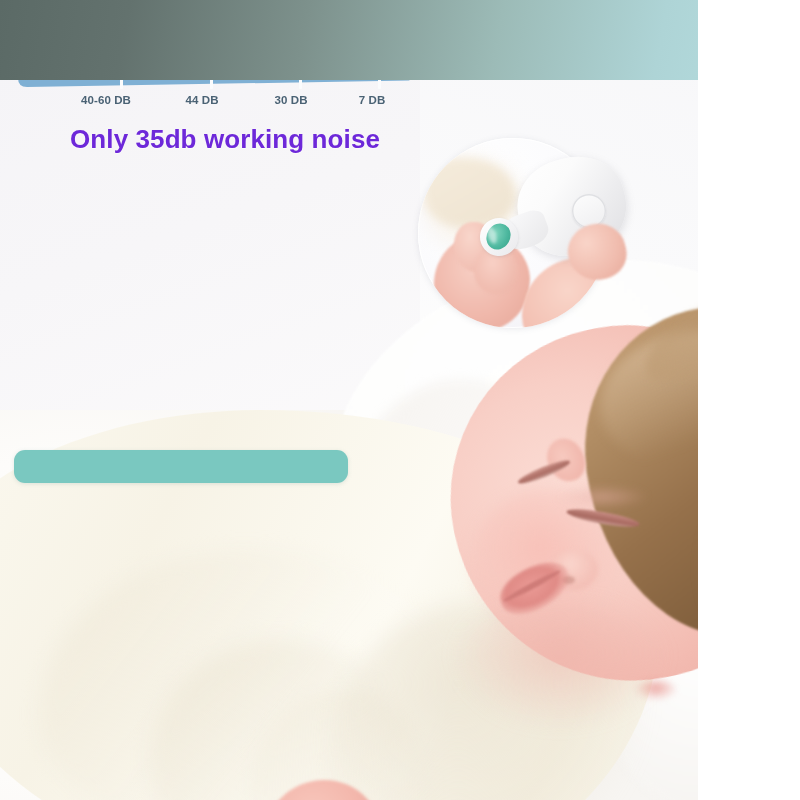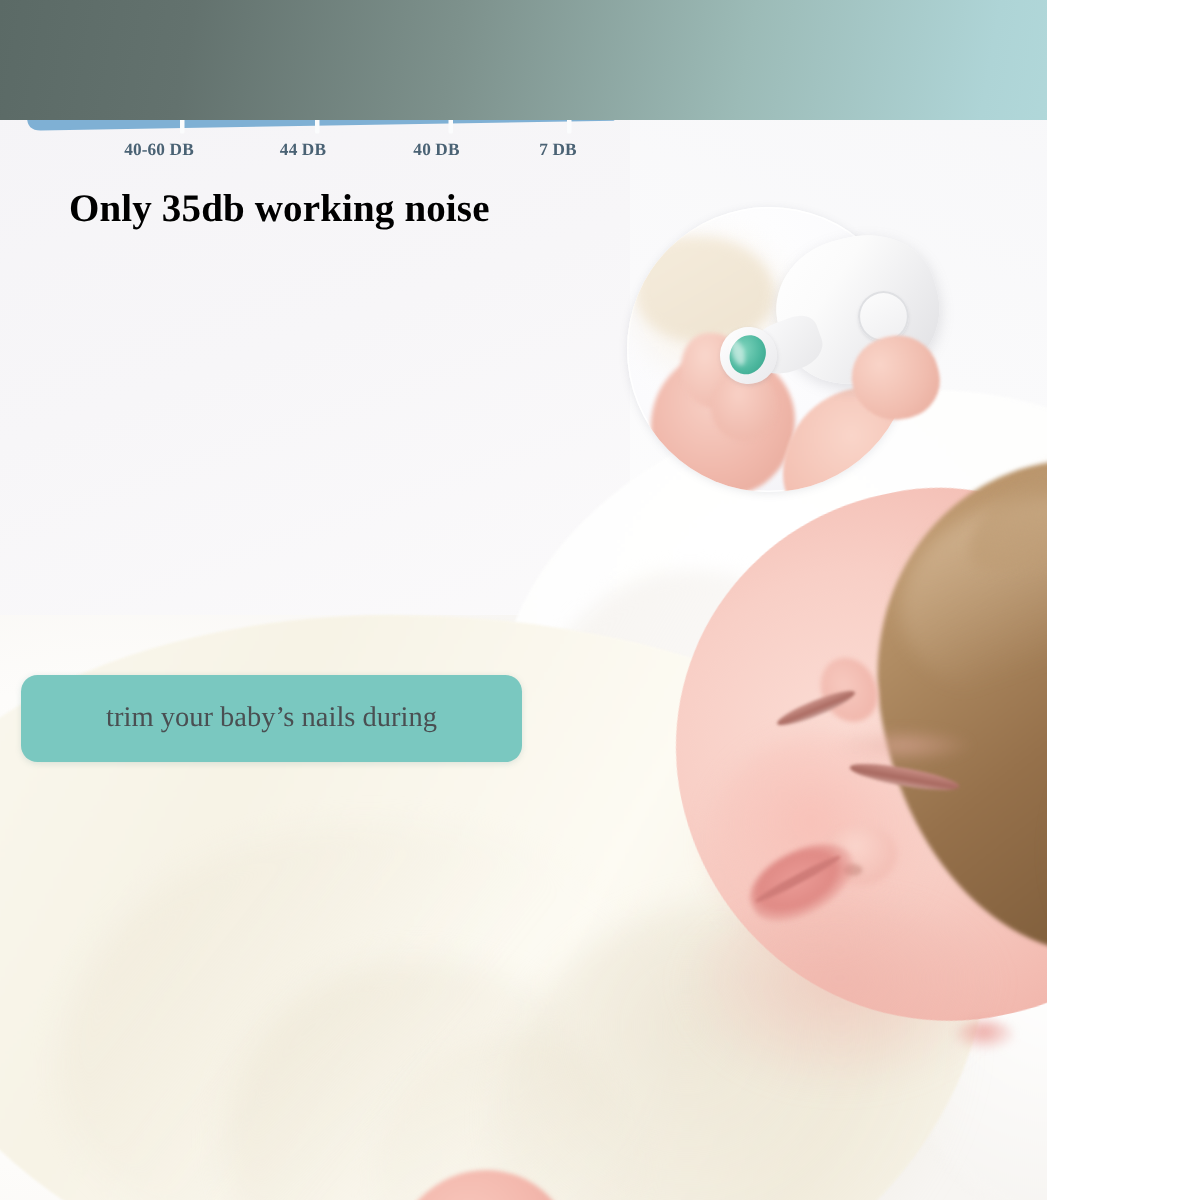--- a/index.html
+++ b/index.html
@@ -5,21 +5,21 @@
   html, body {
     margin: 0;
     padding: 0;
     background: #ffffff;
   }
   #page {
     position: relative;
     width: 698px;
     height: 800px;
     overflow: hidden;
-    font-family: Liberation Serif, serif;
+    font-family: Liberation Sans, sans-serif;
     background: #f3f3f5;
   }
 
   
   .header-band {
     position: absolute;
     left: 0; top: 0;
     width: 800px; height: 80px;
     background: linear-gradient(100deg, #5b6a66 0%, #63726e 16%, #7d918c 38%,
                                 #9cbbb7 62%, #aed4d6 82%, #b6dfe1 100%);
@@ -373,24 +373,24 @@
     width: 34px; height: 34px;
   }
   .moon-icon {
     position: absolute;
     left: 360px; top: 10px;
     width: 30px; height: 30px;
   }
 
   .noise-headline {
     position: absolute;
-    left: 46px; top: 108px;
+    left: 70px; top: 108px;
     font-size: 26px;
     font-weight: 700;
-    color: #000000;
+    color: #6d28d9;
     letter-spacing: 0.1px;
     white-space: nowrap;
     text-shadow: 0 1px 1px rgba(255,255,255,0.6);
   }
 
   
   .inset-circle {
     position: absolute;
     left: 418px; top: 138px;
     width: 190px; height: 190px;
@@ -587,21 +587,21 @@
       </svg>
     </div>
 
     <div class="tick" style="left:120px;"></div>
     <div class="tick" style="left:210px;"></div>
     <div class="tick" style="left:299px;"></div>
     <div class="tick" style="left:378px;"></div>
 
     <div class="db-label" style="left:106px;">40-60 DB</div>
     <div class="db-label" style="left:202px;">44 DB</div>
-    <div class="db-label" style="left:291px;">40 DB</div>
+    <div class="db-label" style="left:291px;">30 DB</div>
     <div class="db-label" style="left:372px;">7 DB</div>
 
     <div class="sms-bubble">
       <span>sms</span>
     </div>
     <div class="sms-tail"></div>
 
     <div class="balloon-tail"></div>
     <div class="balloon-icon"></div>
 
@@ -635,16 +635,15 @@
     <div class="device-body"></div>
     <div class="device-neck"></div>
     <div class="device-head-collar"></div>
     <div class="device-grinder"></div>
     <div class="device-grinder-hi"></div>
     <div class="device-button-outer"></div>
     <div class="thumb-over"></div>
   </div>
 
   <div class="caption-box">
-    <div class="caption-line">trim your baby’s nails during</div>
   </div>
 
 </div>
 
 </body></html>

